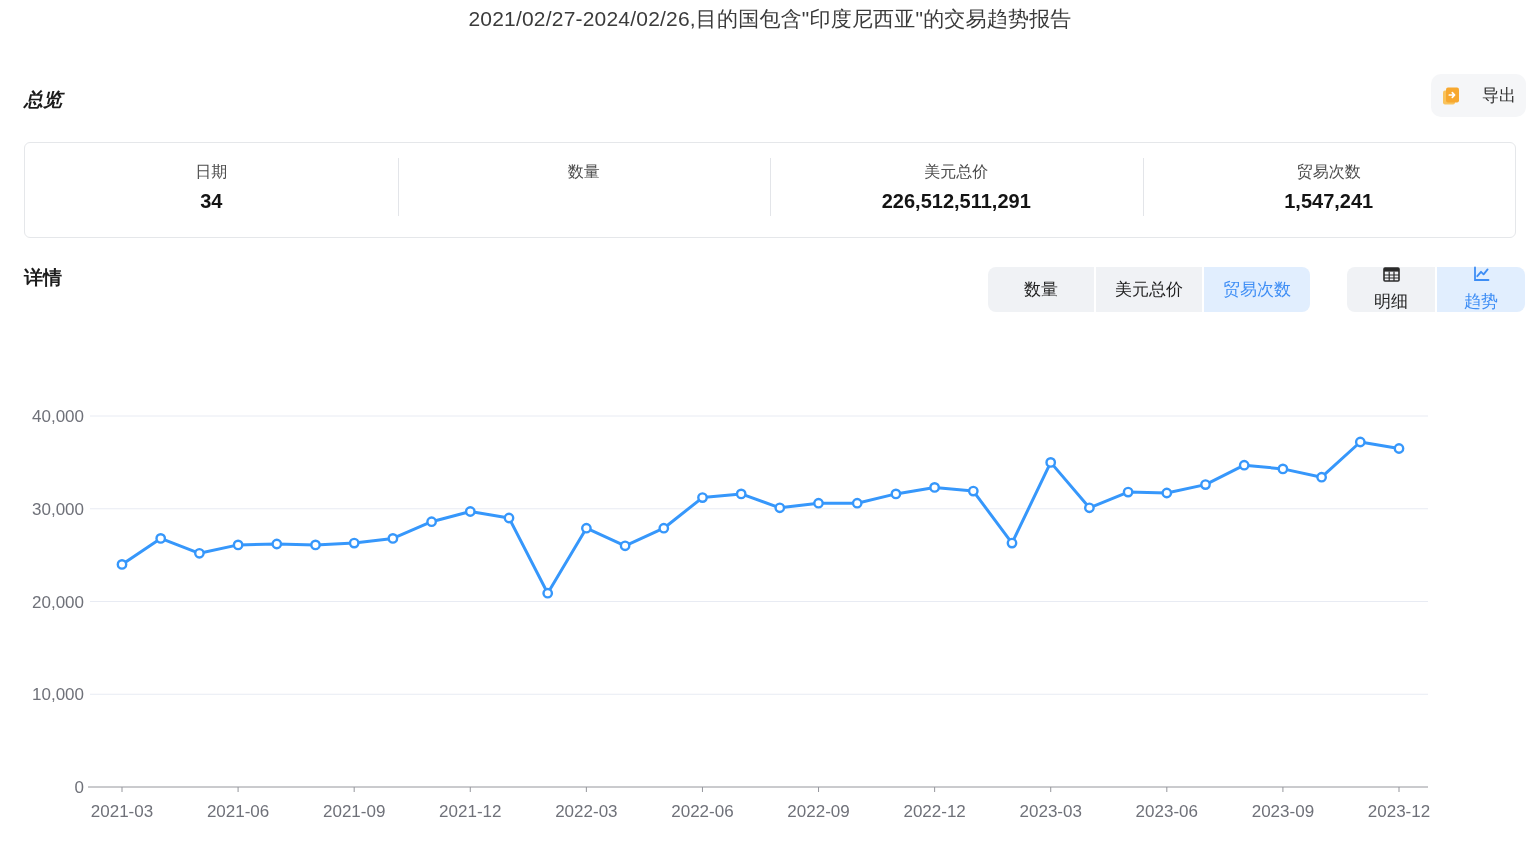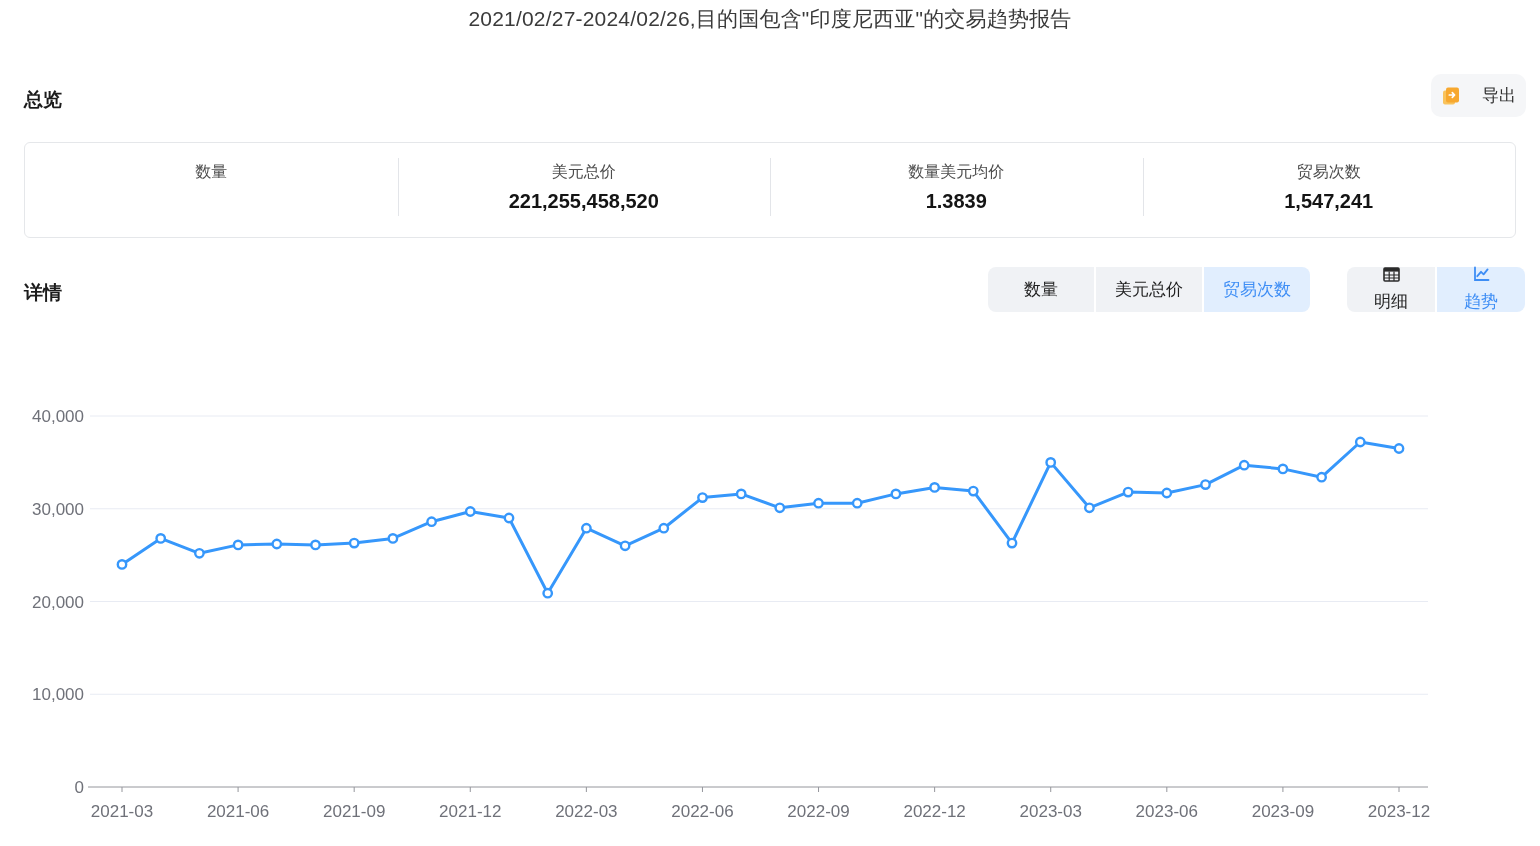--- a/index.html
+++ b/index.html
@@ -10,22 +10,22 @@
   }
   .page{position:absolute;inset:0;}
   .page-title{
     position:absolute;top:5px;left:0;right:0;text-align:center;
     font-size:21px;font-weight:500;color:#3a3a3a;letter-spacing:.2px;
   }
   .section-title{
     position:absolute;left:24px;margin:0;
     font-size:19px;font-weight:700;color:#1c1c1c;
   }
-  #overview-title{top:87px;}
-  #details-title{top:280px;}
+  #overview-title{top:87px;font-style:italic;}
+  #details-title{top:265px;}
   
   .export-btn{
     position:absolute;left:1431px;top:74px;width:95px;height:43px;
     background:#f5f6f8;border:none;border-radius:10px;cursor:pointer;
     display:flex;align-items:center;justify-content:center;gap:21px;
     font-family:inherit;font-size:17px;color:#2e2e2e;
   }
   
   .stats-card{
     position:absolute;left:24px;top:142px;width:1490px;height:94px;
@@ -73,29 +73,29 @@
         <rect x="2" y="4.5" width="12" height="14" rx="2" fill="#f9c35c"></rect>
         <rect x="5" y="1.5" width="13" height="15" rx="2" fill="#f7a82f"></rect>
         <path d="M8.3 9h5M11.3 6.7L13.6 9l-2.3 2.3" stroke="#ffffff" stroke-width="1.7" fill="none" stroke-linecap="round" stroke-linejoin="round"></path>
       </svg>
     </span>
     <span>导出</span>
   </button>
 
   <div class="stats-card" id="stats-card">
       <div class="stat">
+        <span class="stat-label">日期</span>
+        <span class="stat-value">34</span>
+      </div>
+      <div class="stat">
         <span class="stat-label">数量</span>
       </div>
       <div class="stat">
         <span class="stat-label">美元总价</span>
-        <span class="stat-value">221,255,458,520</span>
-      </div>
-      <div class="stat">
-        <span class="stat-label">数量美元均价</span>
-        <span class="stat-value">1.3839</span>
+        <span class="stat-value">226,512,511,291</span>
       </div>
       <div class="stat">
         <span class="stat-label">贸易次数</span>
         <span class="stat-value">1,547,241</span>
       </div>
     </div>
 
   <h2 class="section-title" id="details-title">详情</h2>
 
   <div class="tab-group" id="metric-tabs">

